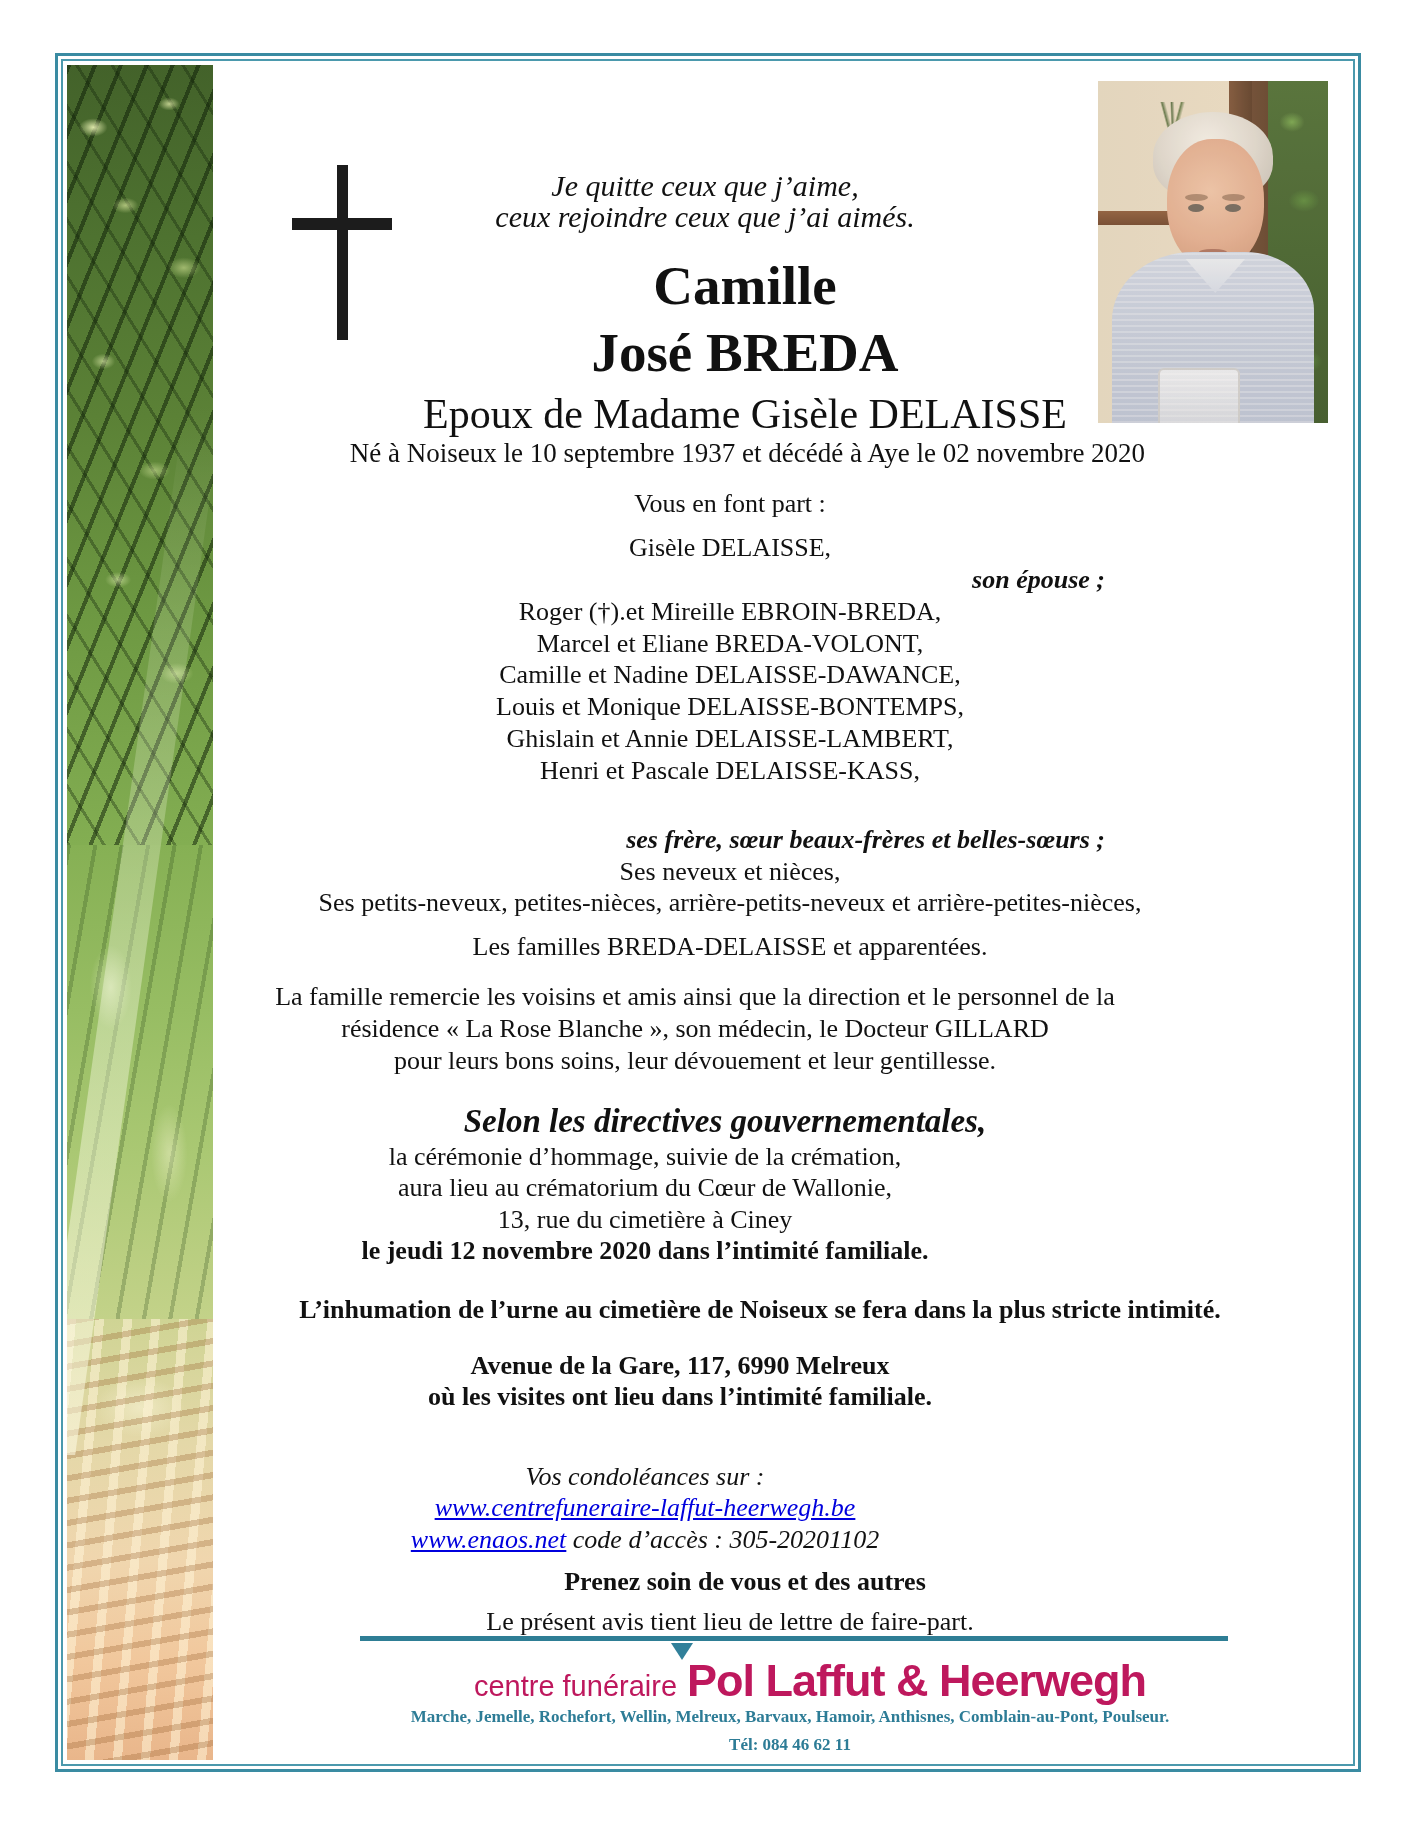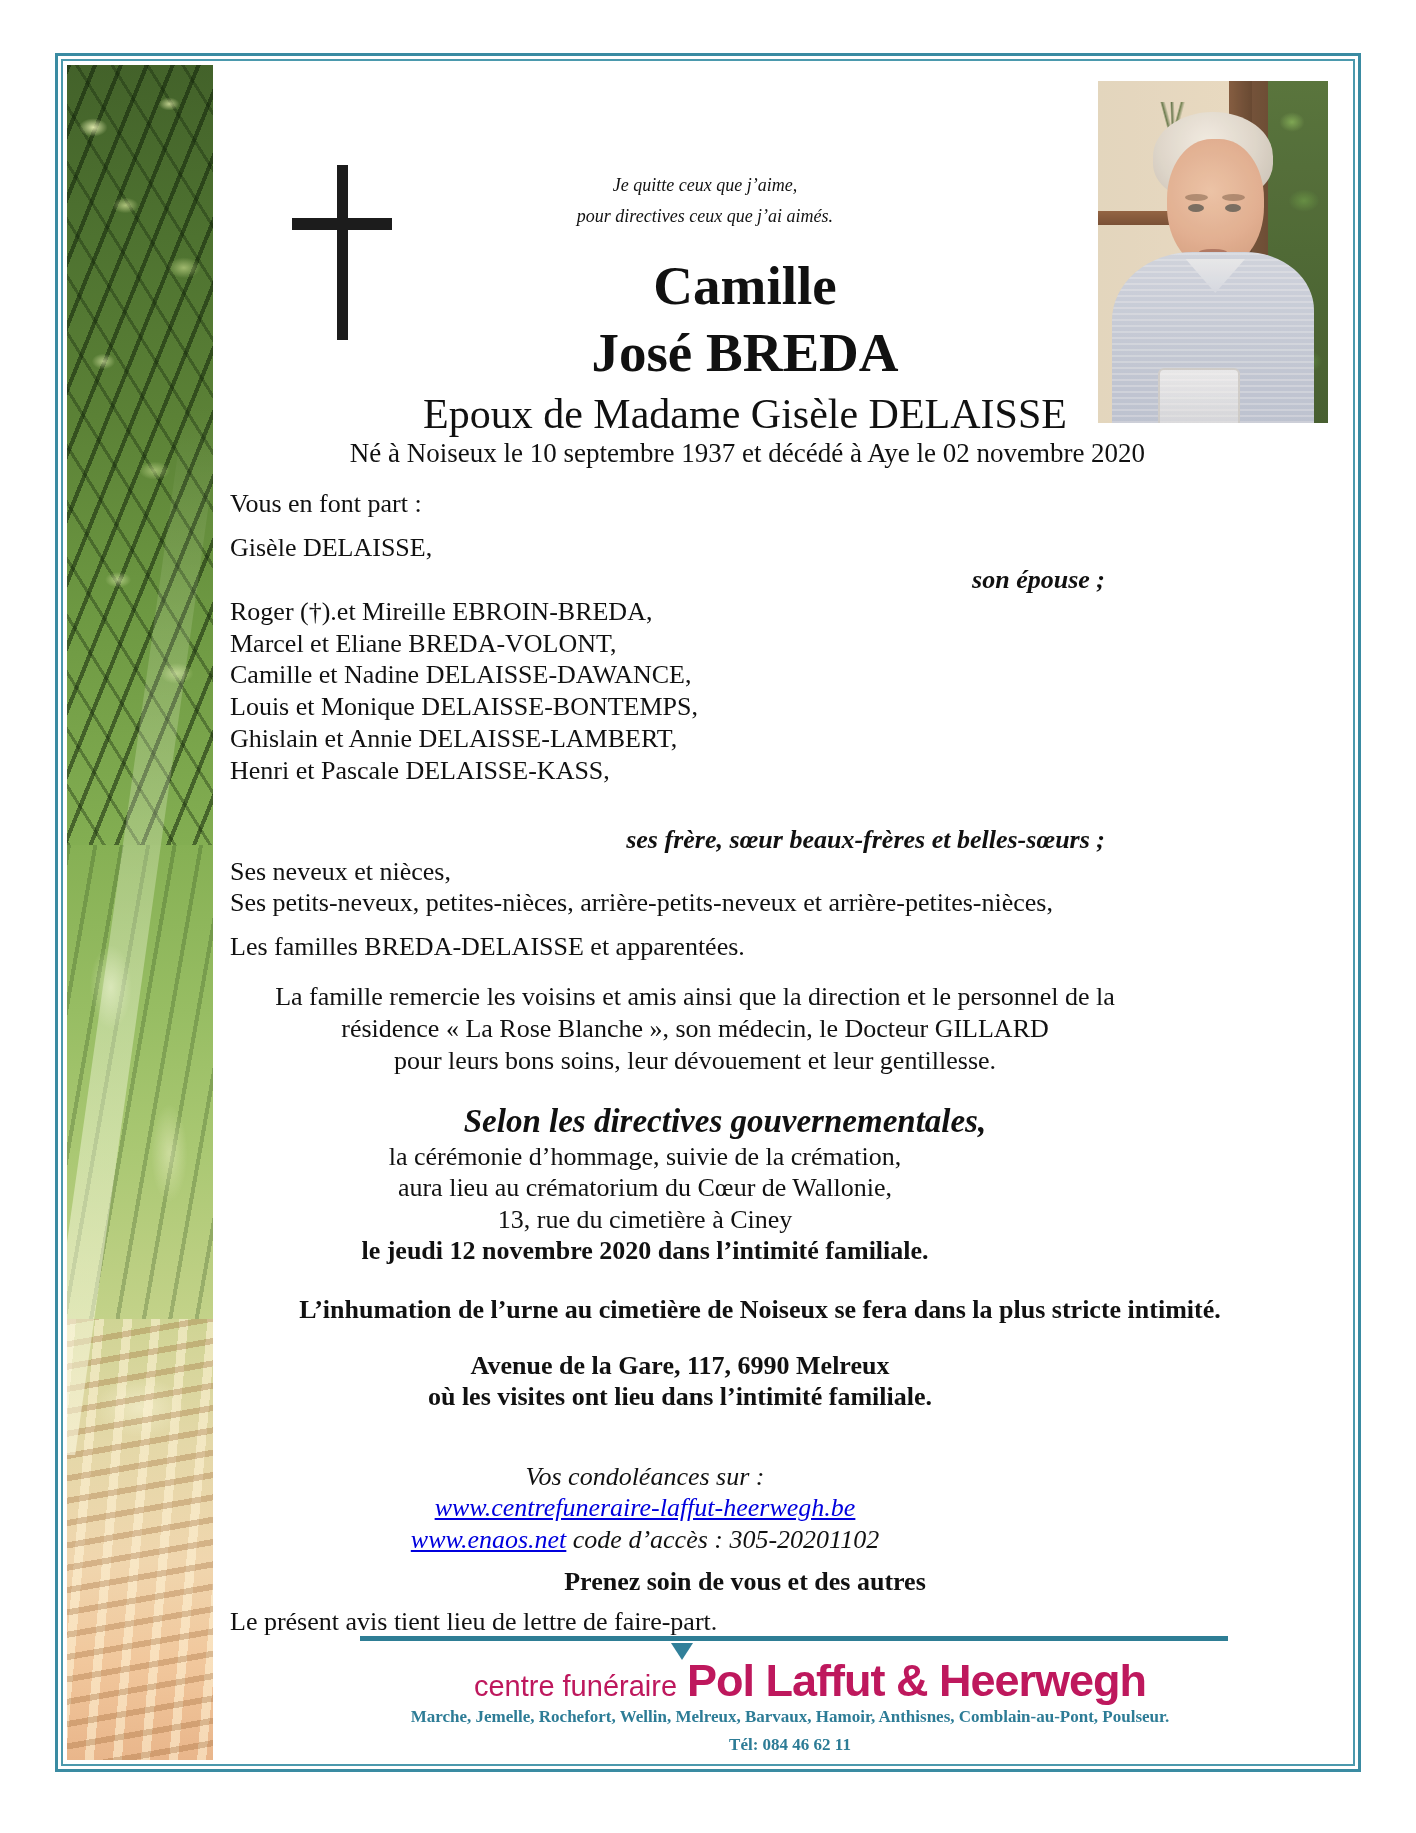--- a/index.html
+++ b/index.html
@@ -1,20 +1,20 @@
 <!DOCTYPE html>
 <html><head>
 <meta charset="utf-8">
 <style>
   html,body{margin:0;padding:0;}
   body{
     width:1416px;height:1833px;position:relative;background:#ffffff;
     font-family:"Liberation Serif", serif;color:#111;overflow:hidden;
   }
-  .abs{position:absolute;}
+  .abs{position:absolute;text-align:center;}
   .b{font-weight:bold;}
   .i{font-style:italic;}
   .center{text-align:center;}
   .right{text-align:right;}
 
   
   .frame{
     left:55px;top:53px;width:1306px;height:1719px;
     border:3px solid #3a8ba2;box-sizing:border-box;
   }
@@ -121,21 +121,21 @@
   .photo-glass{
     position:absolute;left:26%;top:84%;width:34%;height:16%;
     background:linear-gradient(180deg, rgba(255,255,255,.65), rgba(235,235,235,.5));
     border:2px solid rgba(200,200,200,.8);border-bottom:none;
     border-radius:6px 6px 0 0;
   }
   .photo-tint{position:absolute;inset:0;background:rgba(232,196,152,.10);}
 
   
   .body-text{font-size:26px;line-height:31.7px;}
-  .quote{left:230px;top:170px;width:950px;font-size:18px;line-height:31px;}
+  .quote{left:230px;top:170px;width:950px;font-size:30px;line-height:31px;}
   .headings{left:230px;top:252px;width:1030px;font-size:55px;line-height:67px;font-weight:bold;}
   .spouseline{left:230px;top:391px;width:1030px;font-size:42px;line-height:46px;}
   .birthline{left:230px;top:438px;width:1035px;font-size:27px;}
   .leftcol{left:230px;width:1000px;}
   .rightline{left:230px;width:875px;}
   .selon{left:230px;top:1103px;width:990px;font-size:33px;}
   .teal-rule{left:360px;top:1636px;width:868px;height:5px;background:#2e7e95;}
 
   a.doclink{color:#0000dd;text-decoration:underline;cursor:pointer;}
 
@@ -183,21 +183,21 @@
   <div class="man-eye2"></div>
   <div class="man-mouth"></div>
   <div class="man-shirt"></div>
   <div class="man-collar"></div>
   <div class="photo-glass"></div>
   <div class="photo-tint"></div>
 </div>
 
 <div class="abs quote center i">
   <div>Je quitte ceux que j’aime,</div>
-  <div>pour directives ceux que j’ai aimés.</div>
+  <div>ceux rejoindre ceux que j’ai aimés.</div>
 </div>
 
 <div class="abs headings center">
   <div>Camille</div>
   <div>José BREDA</div>
 </div>
 <div class="abs spouseline center">Epoux de Madame Gisèle DELAISSE</div>
 <div class="abs birthline center">Né à Noiseux le 10 septembre 1937 et décédé à Aye le 02 novembre 2020</div>
 
 <div class="abs leftcol body-text" style="top:488px;">Vous en font part :</div>

